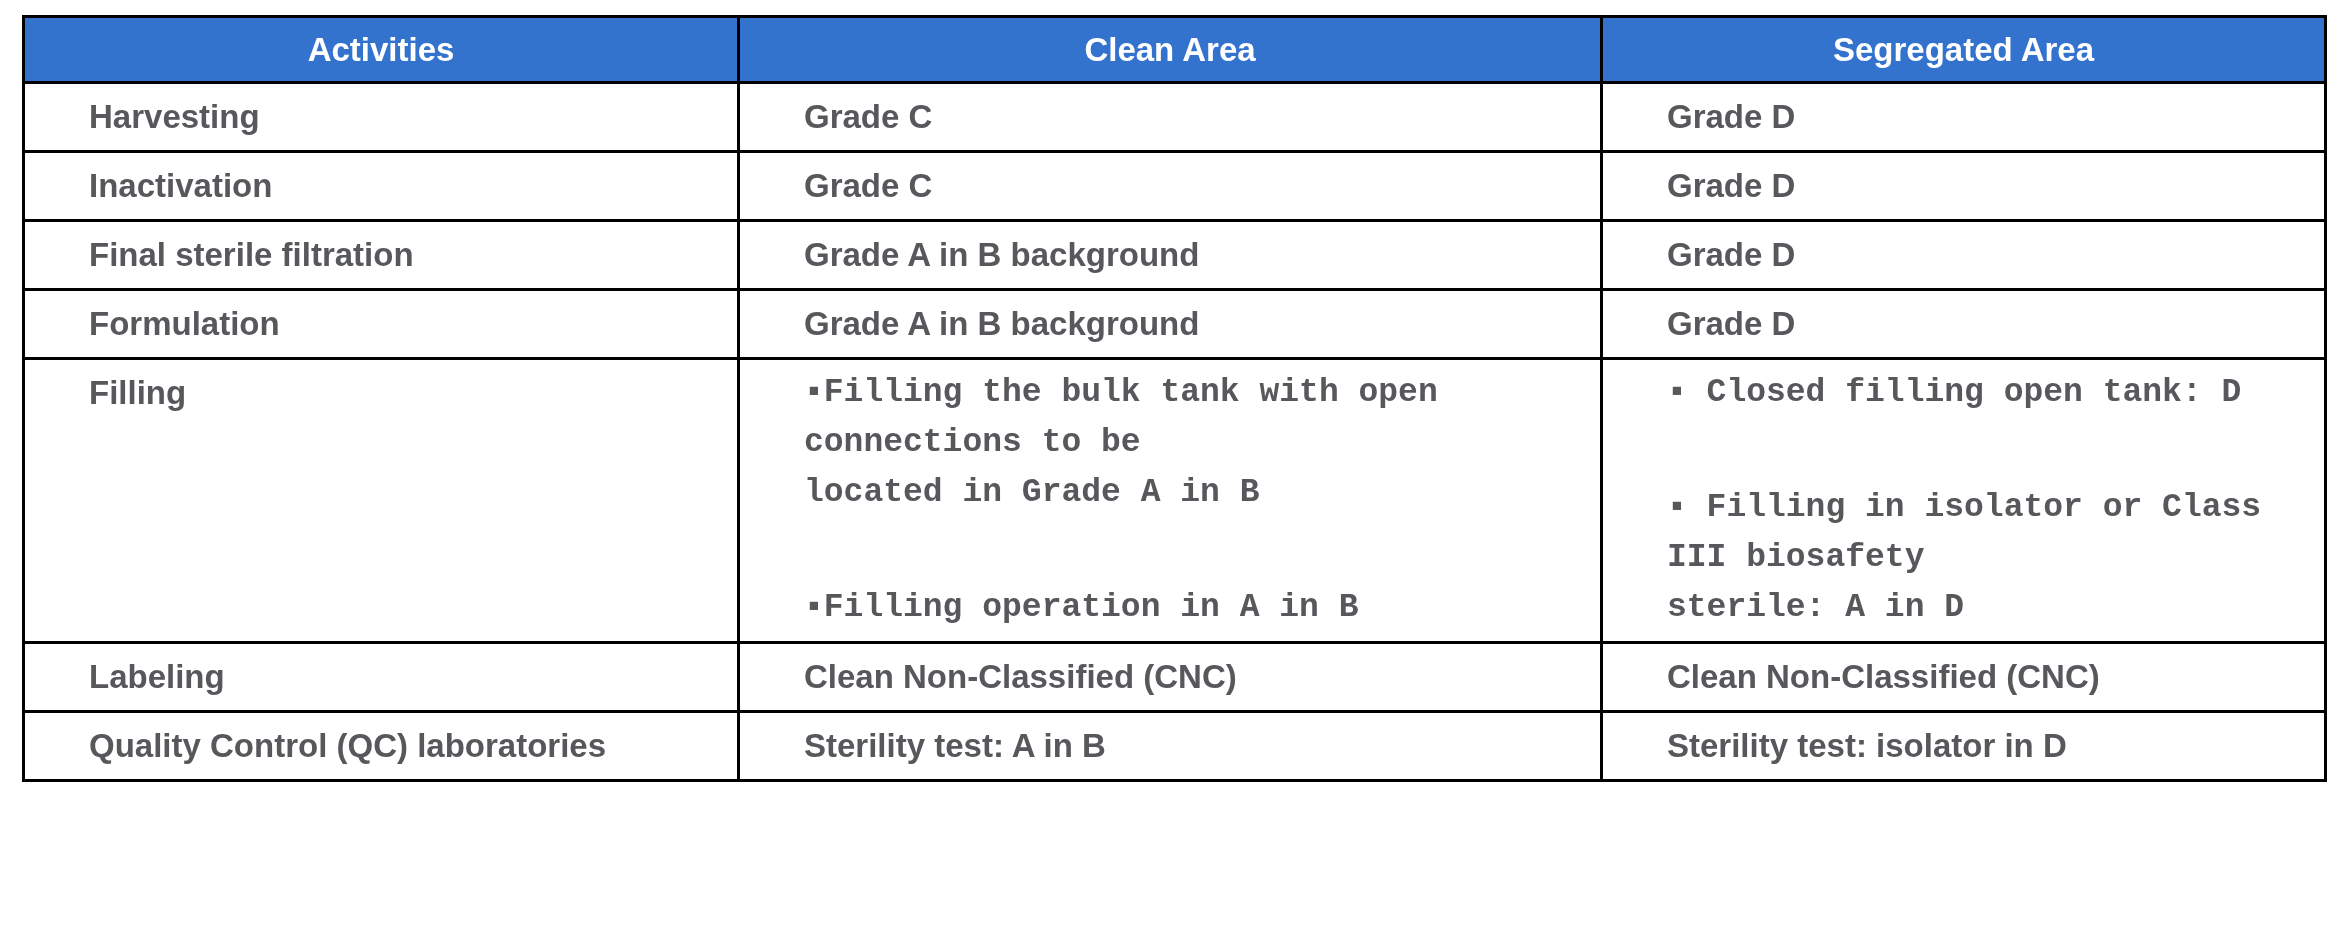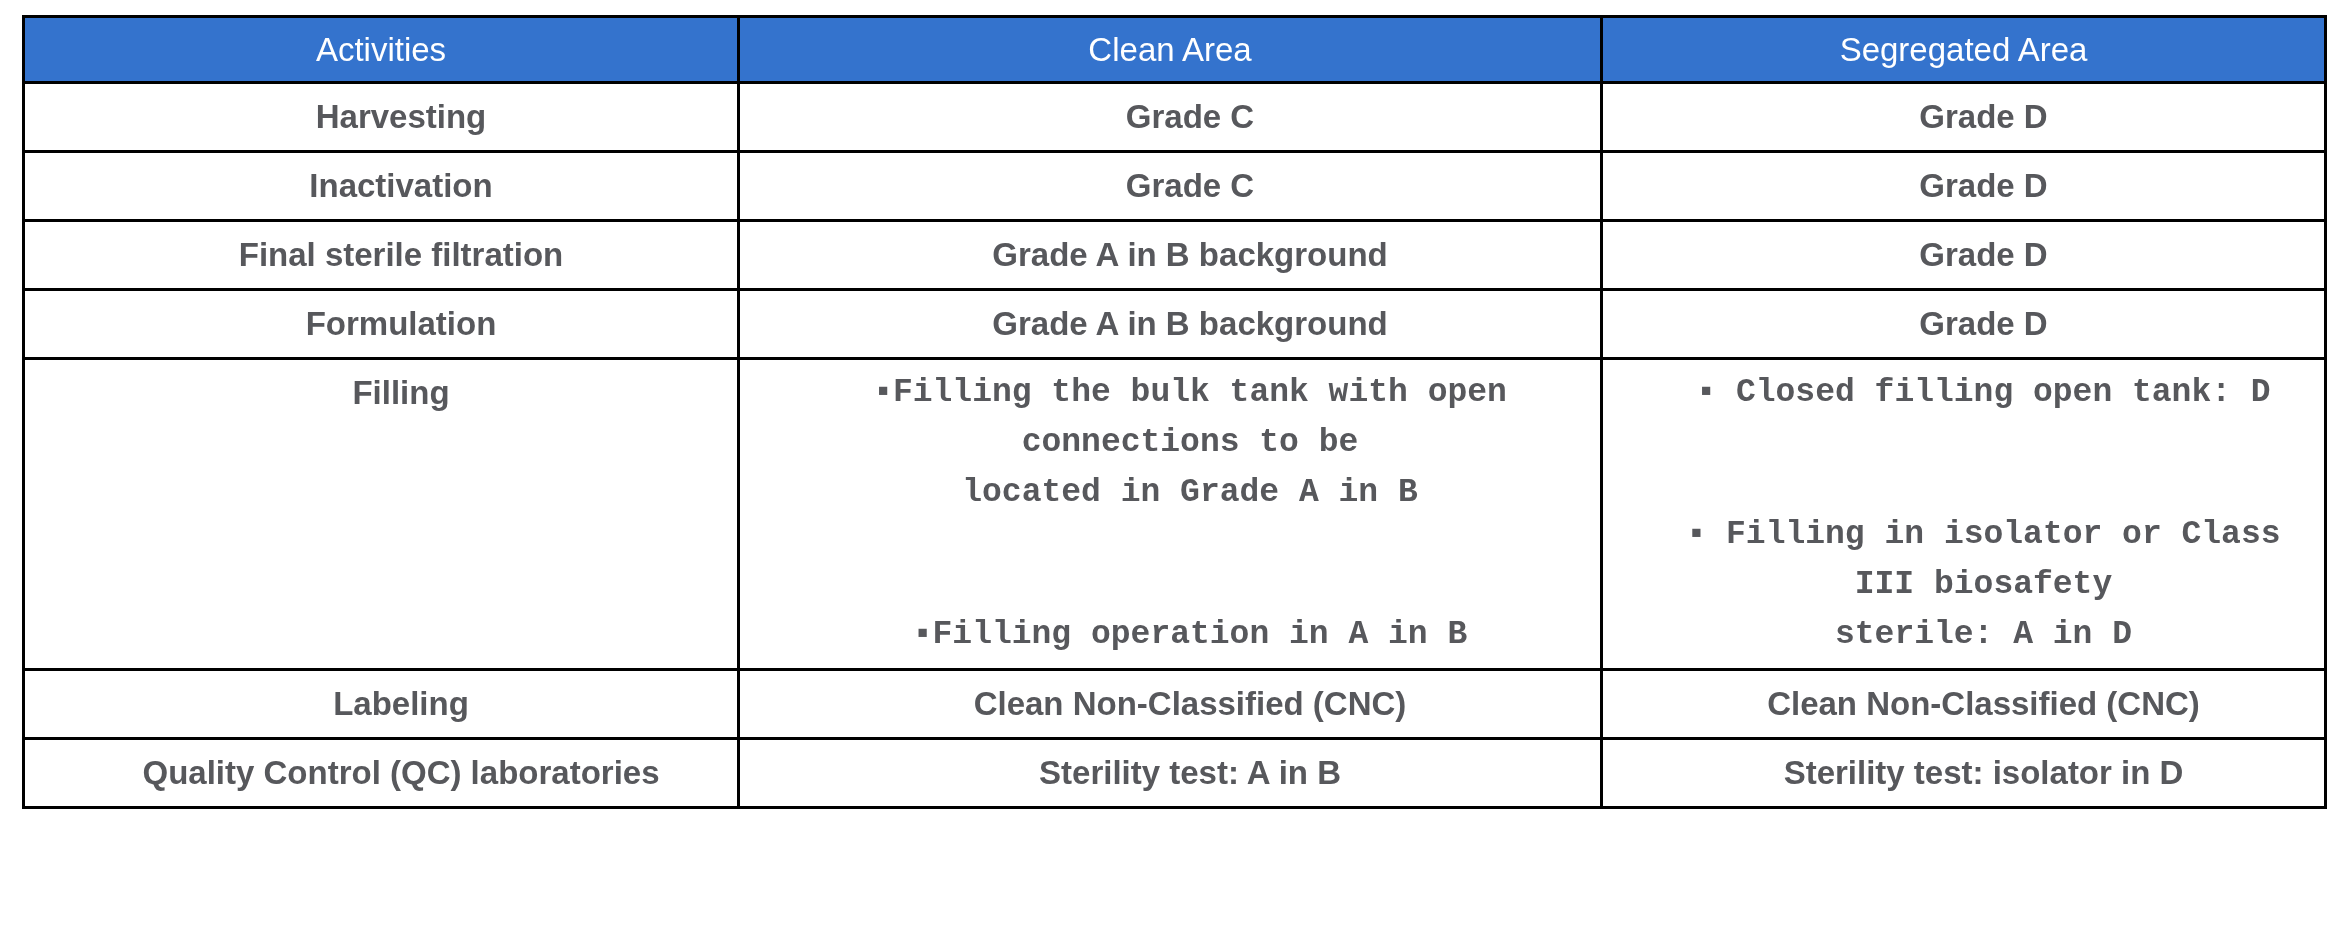--- a/index.html
+++ b/index.html
@@ -29,40 +29,40 @@
   table.grades col.c3 { width: 724px; }
   table.grades th,
   table.grades td {
     border: 3px solid #000000;
     box-sizing: border-box;
   }
   table.grades th {
     background: #3473cd;
     color: #ffffff;
     font-size: 33px;
-    font-weight: 400;
+    font-weight: 700;
     height: 66px;
     vertical-align: middle;
     padding: 12px 10px;
   }
   table.grades td {
     color: #57585c;
     font-size: 33px;
     font-weight: 700;
     line-height: 50px;
     vertical-align: top;
     padding: 8px 24px 8px 64px;
-    text-align: center;
+    text-align: left;
     background: #ffffff;
   }
   tr.body-row { height: 69px; }
   tr.filling-row { height: 276px; }
   .line { display: block; font-family: Liberation Mono, monospace; }
   .para { display: block; }
-  .para + .para { margin-top: 92px; }
+  .para + .para { margin-top: 65px; }
 </style>
 </head>
 <body>
 
 <div class="table-wrap">
   <table class="grades">
     <colgroup>
       <col class="c1">
         <col class="c2">
         <col class="c3">

